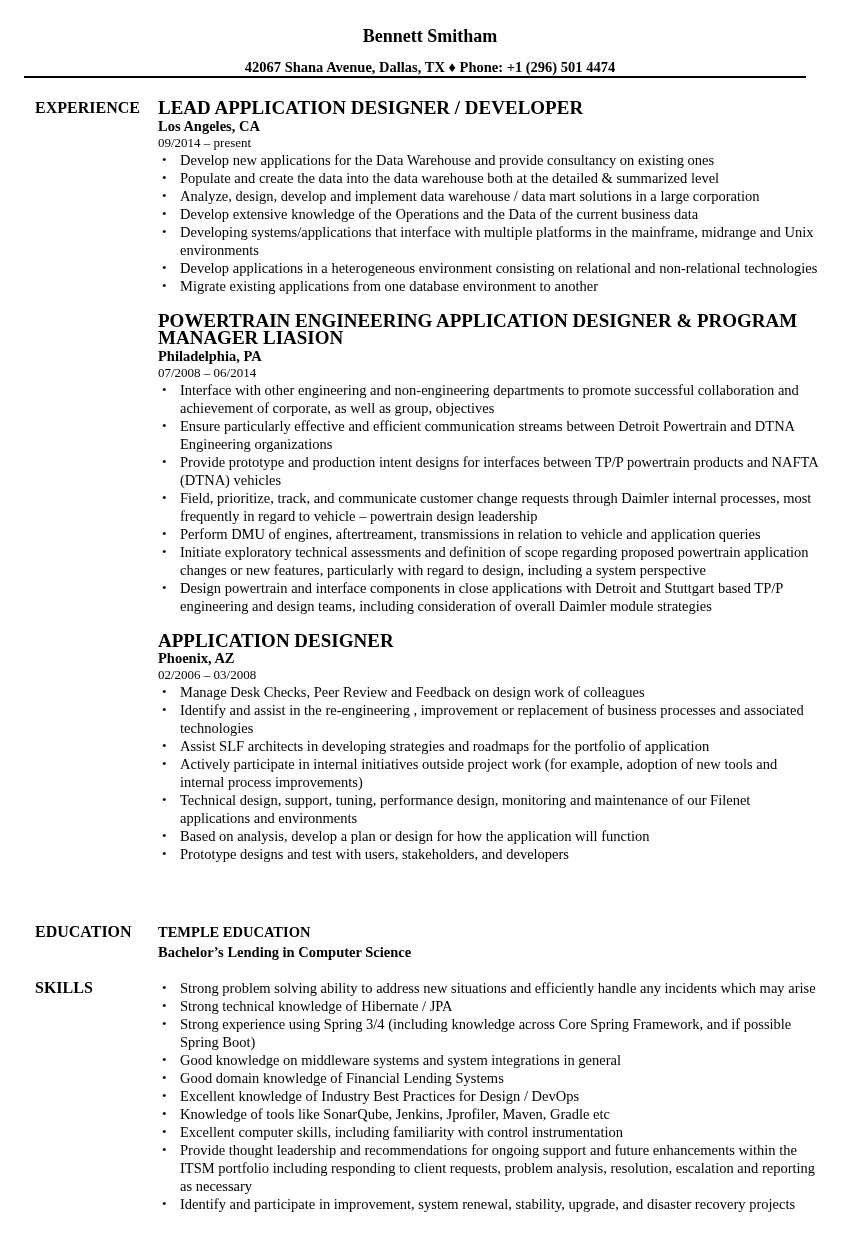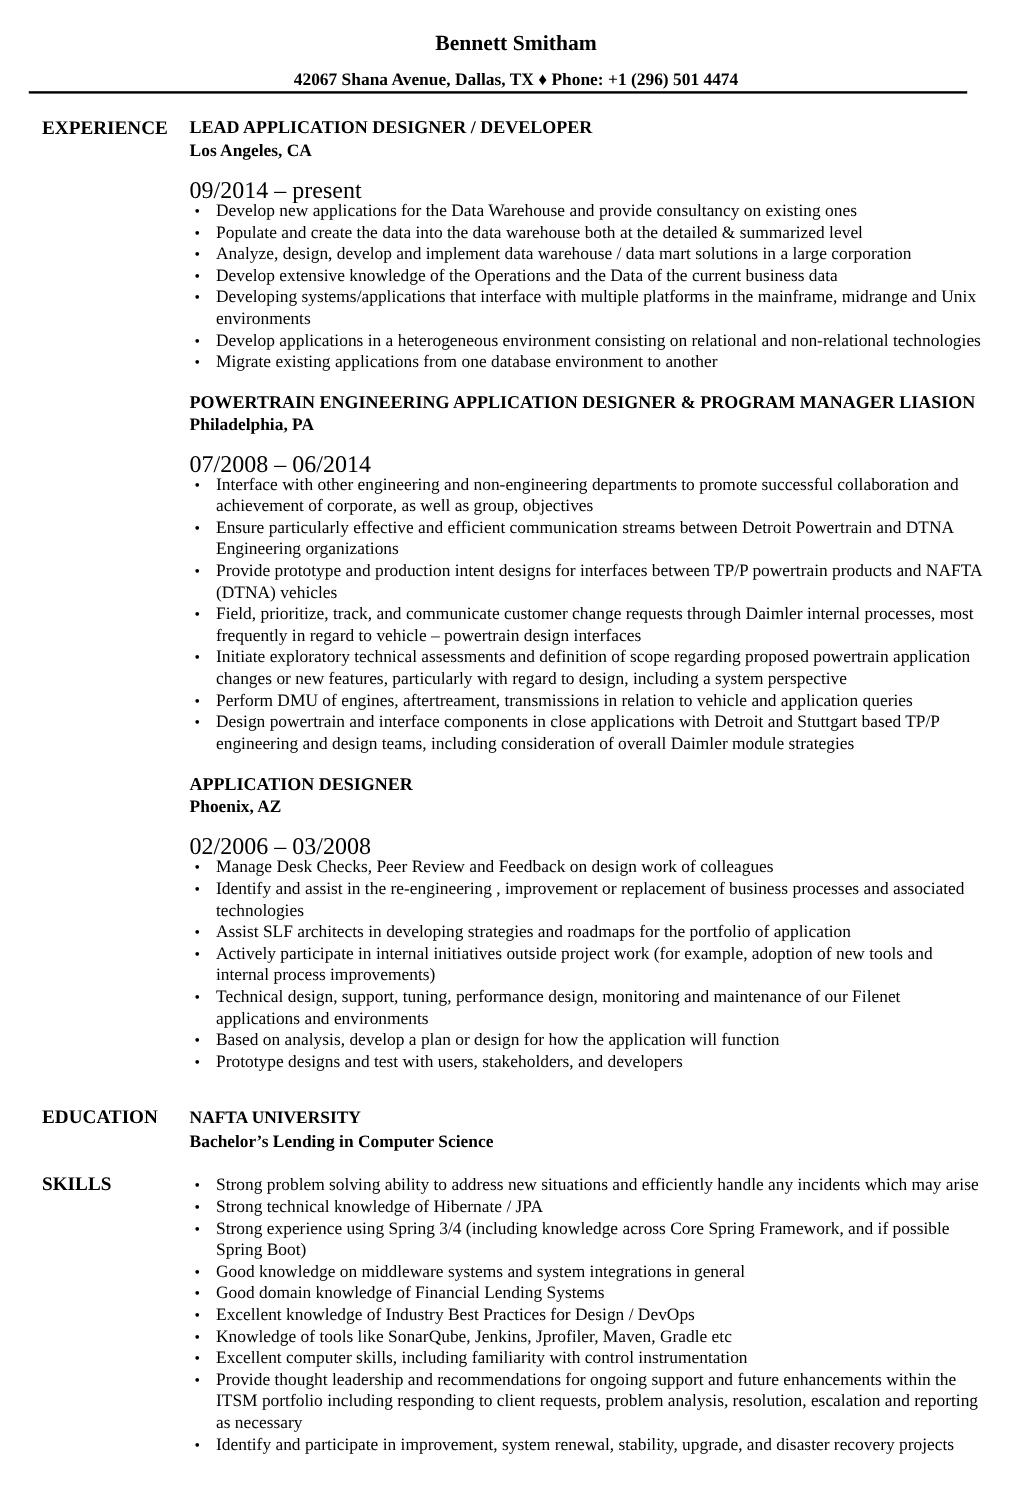--- a/index.html
+++ b/index.html
@@ -5,23 +5,23 @@
   html, body { margin: 0; padding: 0; background: #ffffff; }
   body { width: 860px; height: 1240px; overflow: hidden; color: #000; font-family: "Liberation Serif", serif; }
   .page { position: relative; width: 860px; height: 1240px; }
   .name { position: absolute; left: 0; width: 860px; top: 25px; text-align: center; font-weight: bold; font-size: 18px; line-height: 22px; }
   .contact { position: absolute; left: 0; width: 860px; top: 58px; text-align: center; font-weight: bold; font-size: 14.5px; line-height: 18px; }
   .rule { position: absolute; left: 24px; width: 782px; top: 76px; height: 2px; background: #000; }
   .section { position: absolute; left: 35px; width: 790px; }
   .section-label { position: absolute; left: 0; top: 0; font-weight: bold; font-size: 16px; line-height: 18px; }
   .section-body { position: absolute; left: 123px; top: 0; width: 660px; }
   .job { margin: 0 0 17px 0; }
-  .job-title { font-weight: bold; font-size: 15px; line-height: 17.5px; }
+  .job-title { font-weight: bold; font-size: 19px; line-height: 17.5px; }
   .job-loc { font-weight: bold; font-size: 14.5px; line-height: 18px; }
-  .job-dates { font-size: 20px; line-height: 16px; margin-top: 16px; }
+  .job-dates { font-size: 13px; line-height: 16px; }
   ul.bullets { list-style: none; margin: 0; padding: 0; }
   ul.bullets li { position: relative; padding-left: 22px; font-size: 14.5px; line-height: 18px; }
   ul.bullets li::before { content: "\2022"; position: absolute; left: 4px; top: 0; font-size: 13px; }
   .edu-school { font-weight: bold; font-size: 14.5px; line-height: 18px; }
   .edu-degree { font-weight: bold; font-size: 14.5px; line-height: 18px; margin-top: 2px; }
   #exp { top: 99px; }
   #edu { top: 923px; }
   #skills { top: 979px; }
 </style>
 </head>
@@ -52,23 +52,23 @@
       </div>
 
       <div class="job">
         <div class="job-title">POWERTRAIN ENGINEERING APPLICATION DESIGNER &amp; PROGRAM MANAGER LIASION</div>
         <div class="job-loc">Philadelphia, PA</div>
         <div class="job-dates">07/2008 – 06/2014</div>
         <ul class="bullets">
           <li>Interface with other engineering and non-engineering departments to promote successful collaboration and achievement of corporate, as well as group, objectives</li>
           <li>Ensure particularly effective and efficient communication streams between Detroit Powertrain and DTNA Engineering organizations</li>
           <li>Provide prototype and production intent designs for interfaces between TP/P powertrain products and NAFTA (DTNA) vehicles</li>
-          <li>Field, prioritize, track, and communicate customer change requests through Daimler internal processes, most frequently in regard to vehicle – powertrain design interfaces</li>
+          <li>Field, prioritize, track, and communicate customer change requests through Daimler internal processes, most frequently in regard to vehicle – powertrain design leadership</li>
+          <li>Perform DMU of engines, aftertreament, transmissions in relation to vehicle and application queries</li>
           <li>Initiate exploratory technical assessments and definition of scope regarding proposed powertrain application changes or new features, particularly with regard to design, including a system perspective</li>
-          <li>Perform DMU of engines, aftertreament, transmissions in relation to vehicle and application queries</li>
           <li>Design powertrain and interface components in close applications with Detroit and Stuttgart based TP/P engineering and design teams, including consideration of overall Daimler module strategies</li>
         </ul>
       </div>
 
       <div class="job">
         <div class="job-title">APPLICATION DESIGNER</div>
         <div class="job-loc">Phoenix, AZ</div>
         <div class="job-dates">02/2006 – 03/2008</div>
         <ul class="bullets">
           <li>Manage Desk Checks, Peer Review and Feedback on design work of colleagues</li>
@@ -80,21 +80,21 @@
           <li>Prototype designs and test with users, stakeholders, and developers</li>
         </ul>
       </div>
 
     </div>
   </div>
 
   <div class="section" id="edu">
     <div class="section-label">EDUCATION</div>
     <div class="section-body">
-      <div class="edu-school">NAFTA UNIVERSITY</div>
+      <div class="edu-school">TEMPLE EDUCATION</div>
       <div class="edu-degree">Bachelor’s Lending in Computer Science</div>
     </div>
   </div>
 
   <div class="section" id="skills">
     <div class="section-label">SKILLS</div>
     <div class="section-body">
       <ul class="bullets">
         <li>Strong problem solving ability to address new situations and efficiently handle any incidents which may arise</li>
         <li>Strong technical knowledge of Hibernate / JPA</li>

